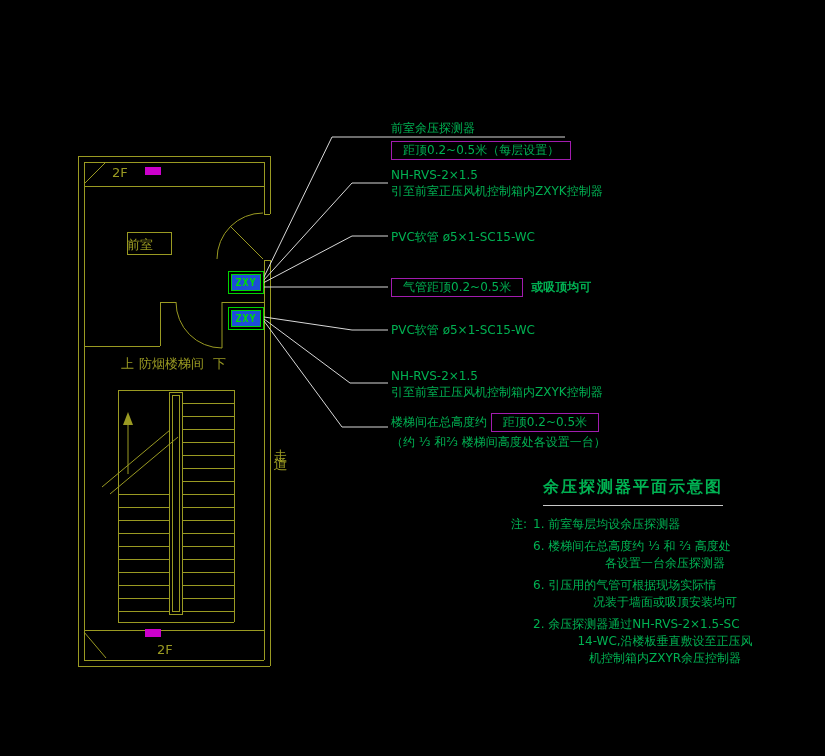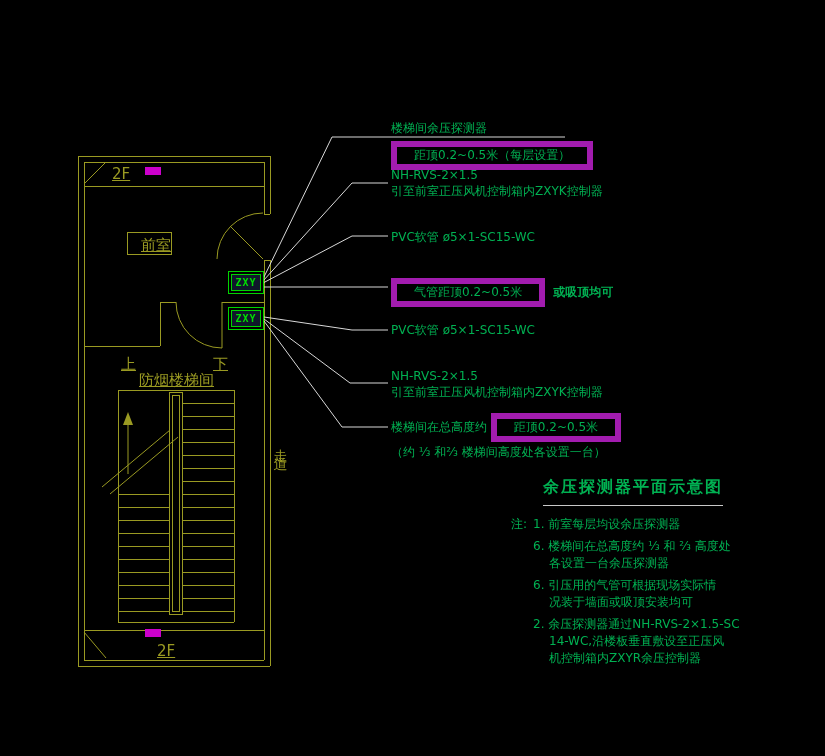--- a/index.html
+++ b/index.html
@@ -5,41 +5,41 @@
   * { margin:0; padding:0; box-sizing:border-box; }
   html,body { background:#000; }
   .stage {
     position:relative; width:825px; height:756px; background:#000000;
     overflow:hidden; font-family:"DejaVu Sans", sans-serif;
   }
   .abs { position:absolute; }
   svg.linework { position:absolute; left:0; top:0; }
   .olive { color:#9a9a22; }
   .green { color:#00b152; }
-  .lbl { font-size:15px; white-space:nowrap;text-decoration:underline; }
+  .lbl { font-size:13px; white-space:nowrap; }
   .callout { font-size:12px; line-height:16px; white-space:nowrap; }
-  .boxed { border:6px solid #a21caf; padding:0 17px 1px; display:inline-block; }
+  .boxed { border:1px solid #a21caf; padding:0 11px 1px; display:inline-block; }
   .after-box { margin-left:8px;font-weight:bold; }
   .zxy {
-    position:absolute; width:30px; height:17px; background:#0f172a;
+    position:absolute; width:30px; height:17px; background:#1d4ed8;
     border:1px solid #00d400; box-shadow:0 0 0 2px #000, 0 0 0 3px #00d400;
     color:#00e000; font:bold 10px "DejaVu Sans Mono", monospace;
     display:flex; align-items:center; justify-content:center; letter-spacing:1px;
   }
   .title {
     font-size:16px; font-weight:bold; letter-spacing:2px;
     padding-bottom:7px; border-bottom:1px solid #c8c8c8; white-space:nowrap;
   }
   .notes { font-size:12px; line-height:17px; width:270px; }
   .note-row { display:flex; }
   .note-prefix { width:22px; flex:none; }
   .note-item.mt { margin-left:22px; margin-top:5px; }
-  .cont { margin-left:16px; }
+  .cont { margin-left:16px;text-align:center; }
   .vtext { writing-mode:vertical-rl; font-size:14px; letter-spacing:8px; white-space:nowrap; }
-  .room-label { width:44px; text-align:right; }
+  .room-label { width:44px; text-align:left; }
 </style>
 </head>
 <body>
 
 <div class="stage">
 
   <svg class="linework" width="825" height="756" viewBox="0 0 825 756">
 
     <g stroke="#9a9a22" fill="none" stroke-width="1" shape-rendering="crispEdges">
       <path d="M78 156H270M78 156V666M78 666H270M270 156V214M270 260V666"></path>
@@ -86,34 +86,34 @@
       <polyline points="263,287 388,287"></polyline>
       <polyline points="264,317 352,330 388,330"></polyline>
       <polyline points="264,319 350,383 388,383"></polyline>
       <polyline points="264,321 342,427 388,427"></polyline>
     </g>
   </svg>
 
   <div class="abs lbl olive" style="left:112px;top:165px">2F</div>
   <div class="abs lbl olive room-label" style="left:127px;top:236px">前室</div>
   <div class="abs lbl olive" style="left:121px;top:355px">上</div>
-  <div class="abs lbl olive" style="left:139px;top:371px">防烟楼梯间</div>
+  <div class="abs lbl olive" style="left:139px;top:355px">防烟楼梯间</div>
   <div class="abs lbl olive" style="left:213px;top:355px">下</div>
   <div class="abs olive vtext" style="left:272px;top:438px">走道</div>
   <div class="abs lbl olive" style="left:157px;top:642px">2F</div>
 
   <div class="zxy" style="left:231px;top:274px">
     <span>ZXY</span>
   </div>
   <div class="zxy" style="left:231px;top:310px">
     <span>ZXY</span>
   </div>
 
   <div class="abs callout green" style="left:391px;top:120px">
-    <div>楼梯间余压探测器</div>
+    <div>前室余压探测器</div>
     <div style="margin-top:5px">
       <span class="boxed">距顶0.2~0.5米（每层设置）</span>
     </div>
   </div>
 
   <div class="abs callout green" style="left:391px;top:167px">
     <div>NH-RVS-2×1.5</div>
     <div>引至前室正压风机控制箱内ZXYK控制器</div>
   </div>
 

